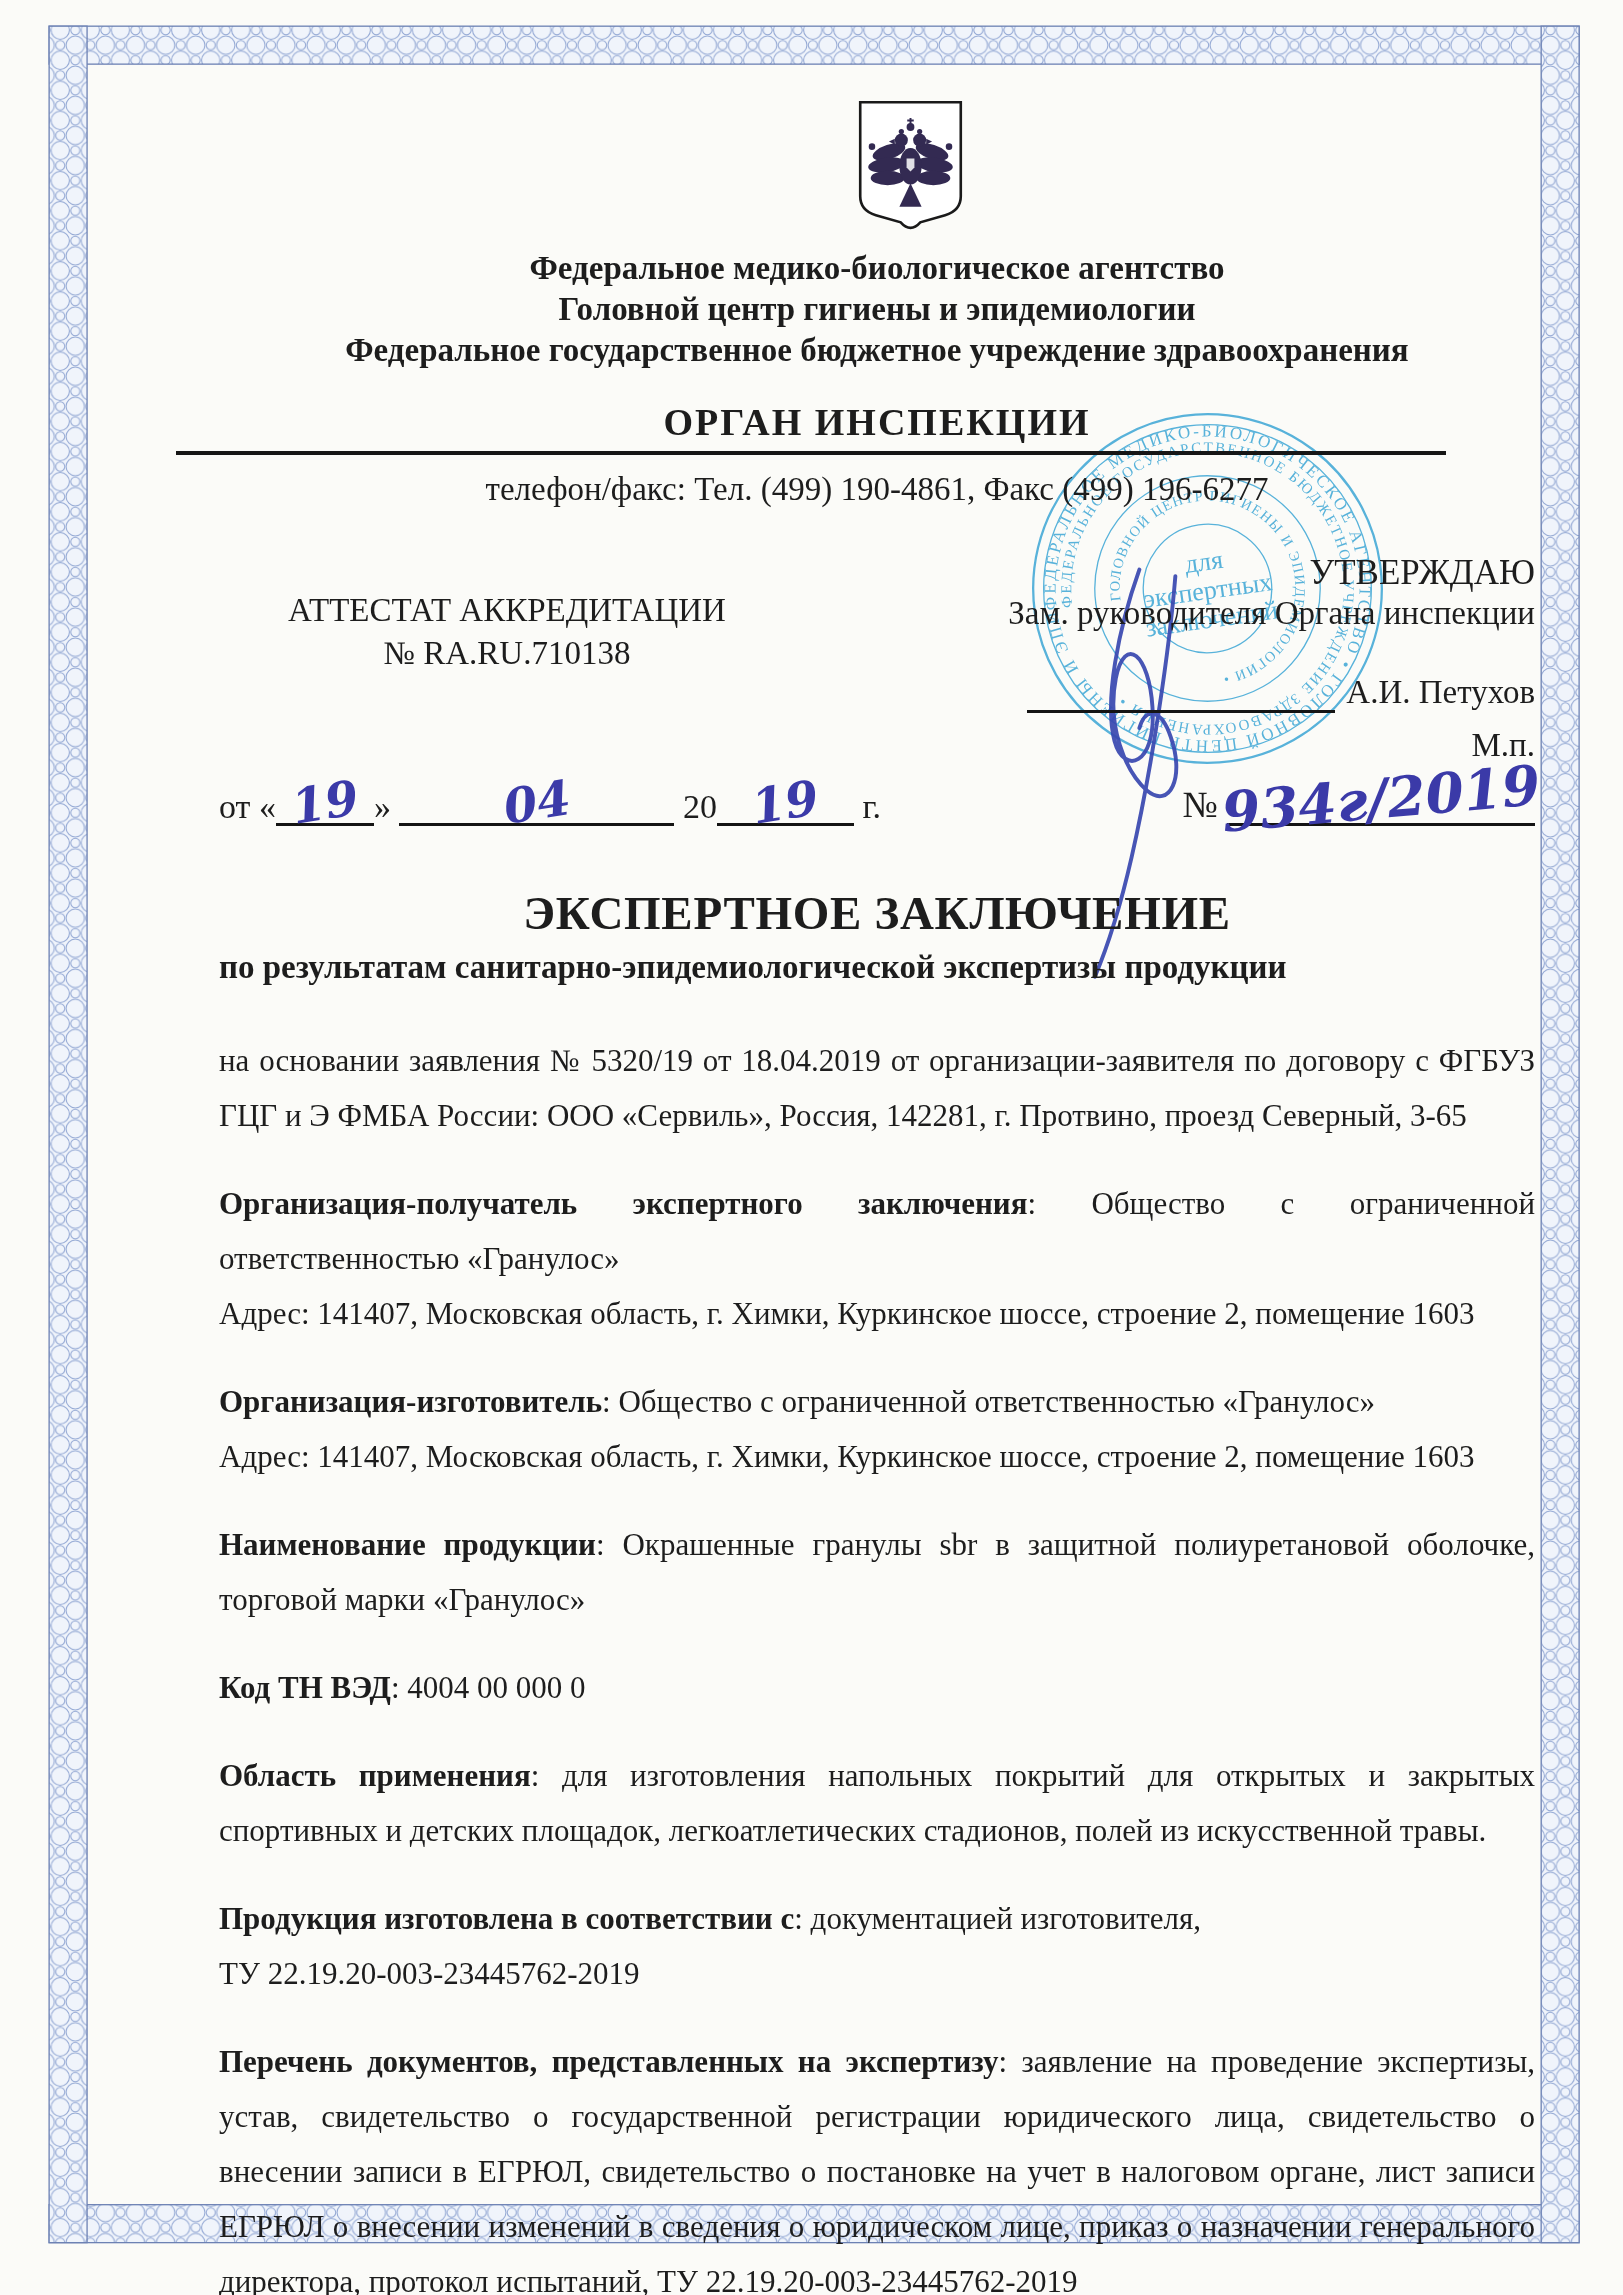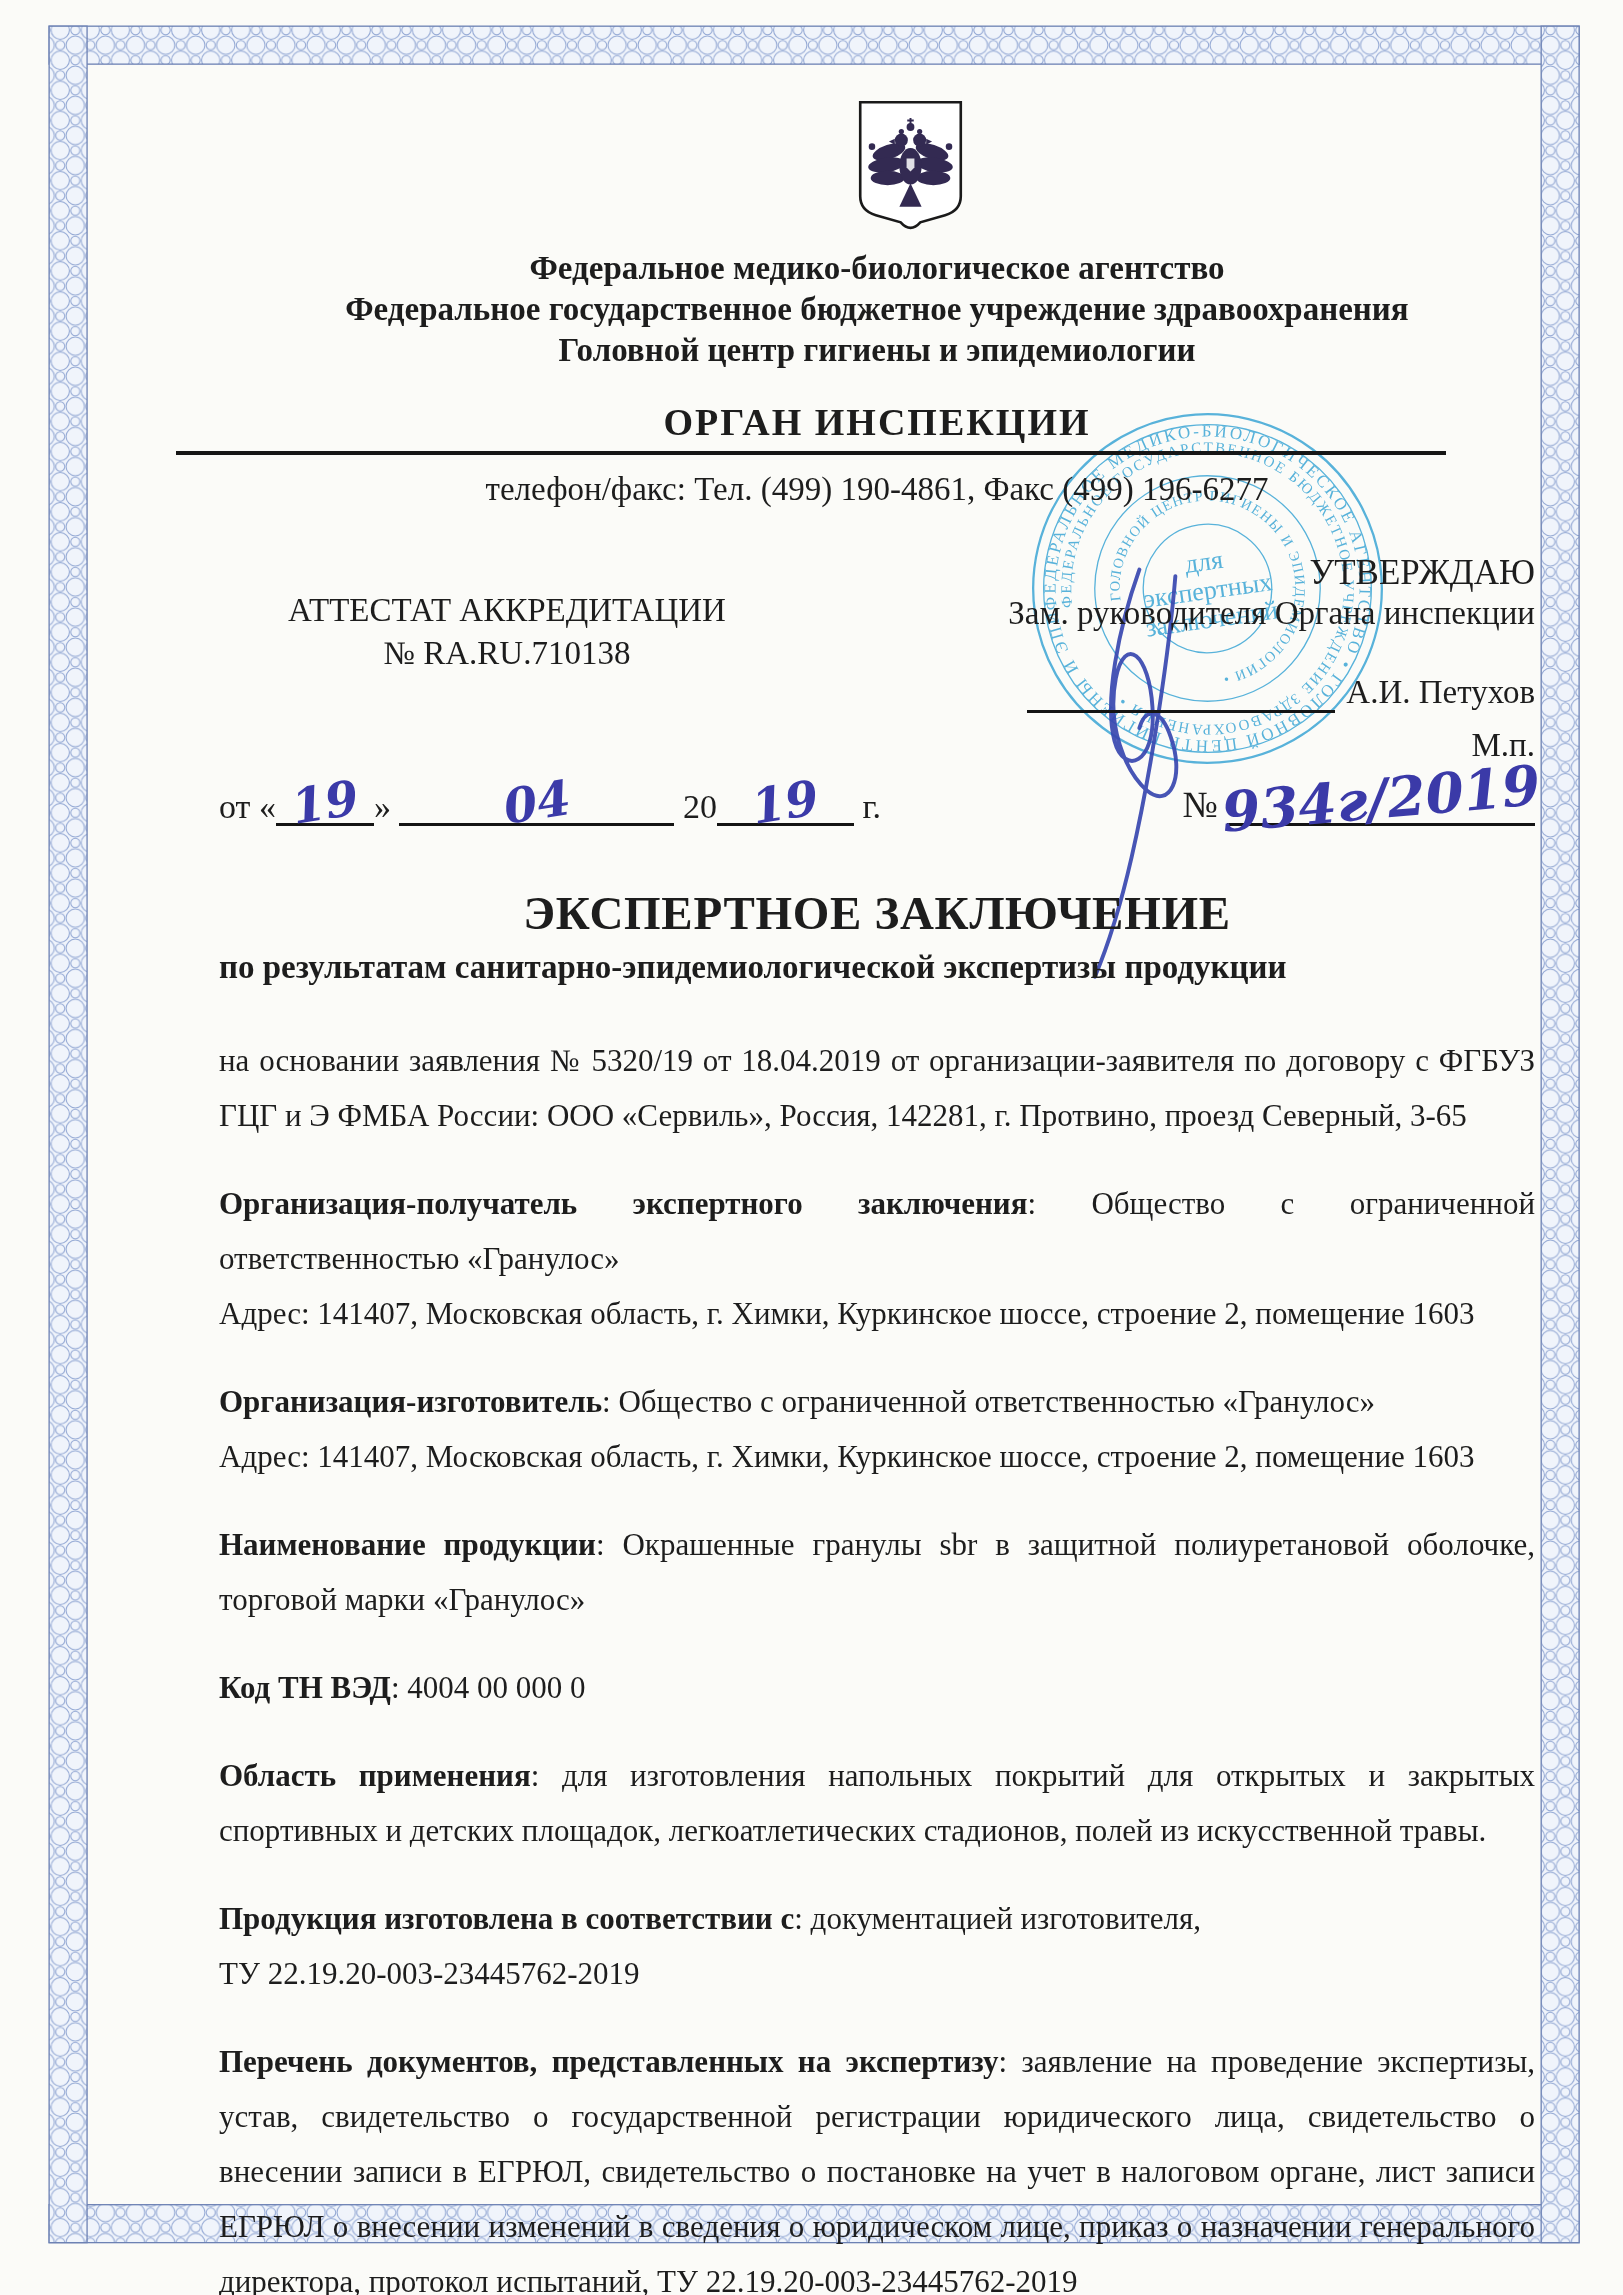--- a/index.html
+++ b/index.html
@@ -135,22 +135,22 @@
         <path d="M85 30 v10 M80 34 h10" stroke="#332a52" stroke-width="3" fill="none"></path>
         <path d="M85 130 l-17 36 h34 z"></path>
         <circle cx="26" cy="74" r="5"></circle>
         <circle cx="144" cy="74" r="5"></circle>
       </g>
       <path d="M79 92 h12 v14 l-6 6 -6 -6 z" fill="#ffffff" opacity="0.85"></path>
     </svg>
 
     <div class="org-lines">
       <div>Федеральное медико-биологическое агентство</div>
+      <div>Головной центр гигиены и эпидемиологии</div>
       <div>Федеральное государственное бюджетное учреждение здравоохранения</div>
-      <div>Головной центр гигиены и эпидемиологии</div>
     </div>
 
     <div class="organ-title">ОРГАН ИНСПЕКЦИИ</div>
     <div class="organ-rule"></div>
 
     <div class="addr">
       <div>телефон/факс: Тел. (499) 190-4861, Факс (499) 196-6277</div>
     </div>
 
     <div class="row1">

